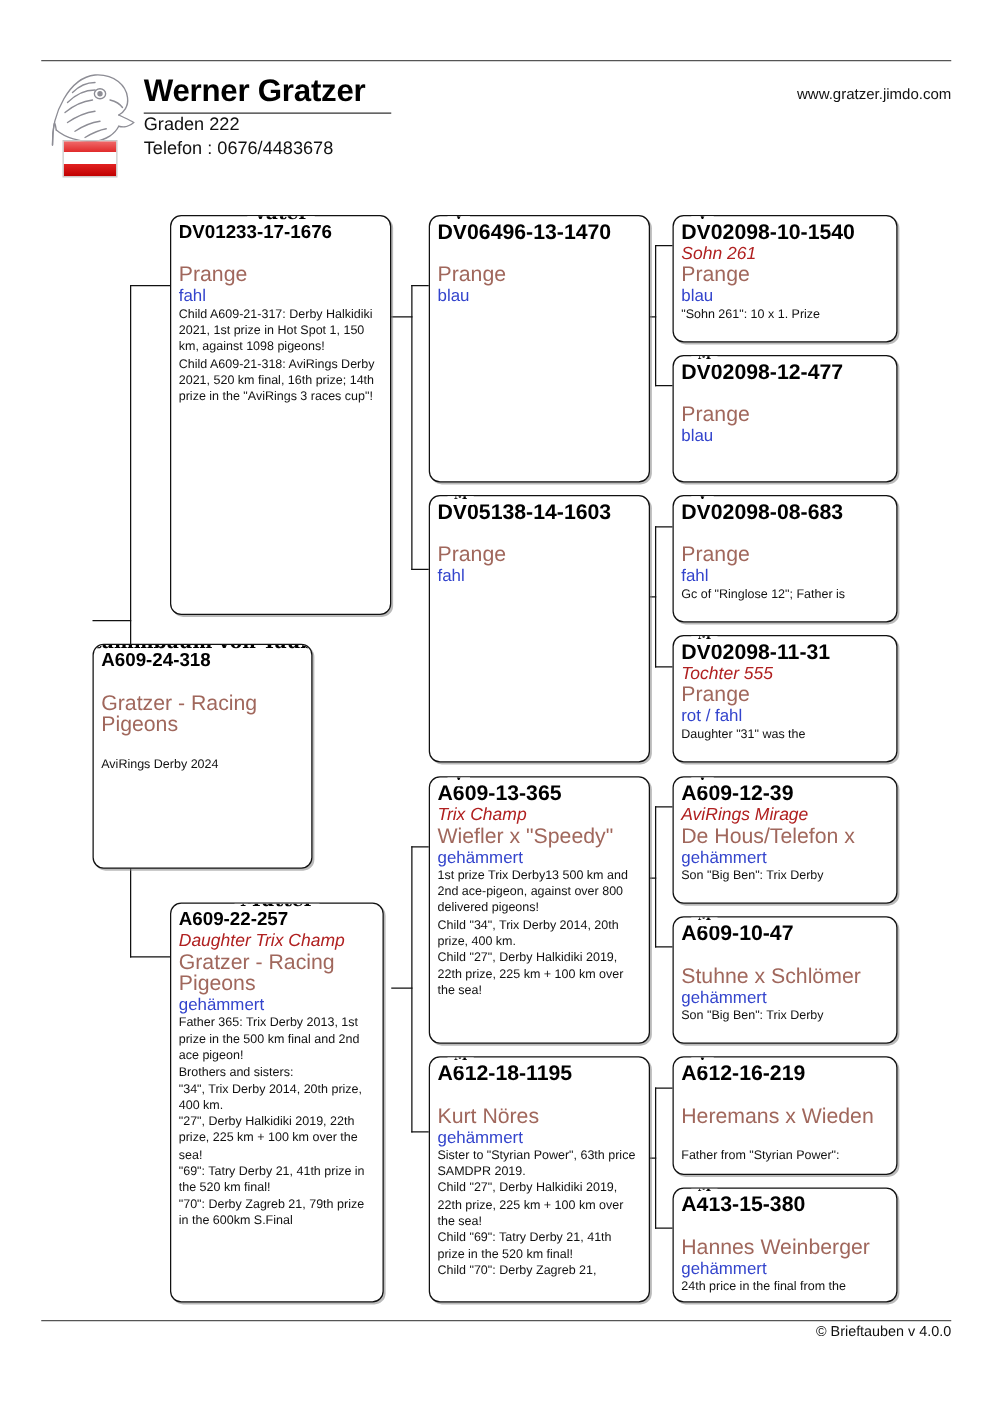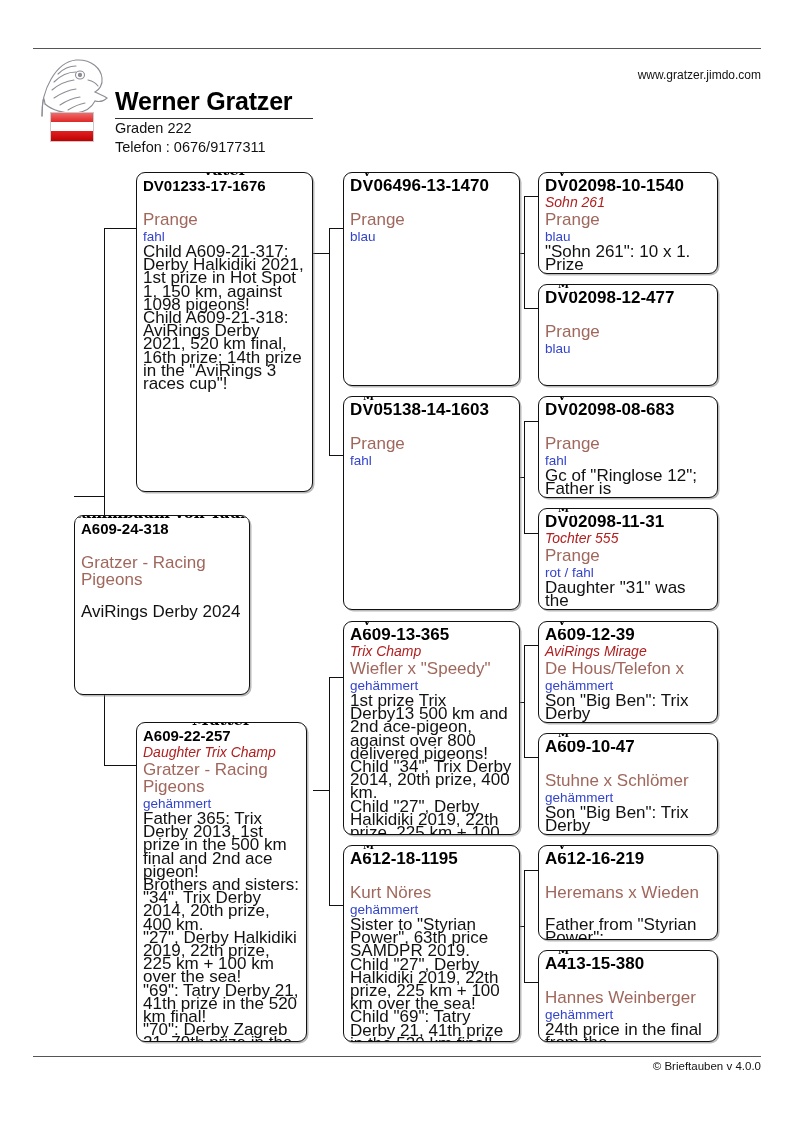--- a/index.html
+++ b/index.html
@@ -32,21 +32,21 @@
     width: 44px; height: 30px;
     border: 0.5px solid #c9c9c9;
     background: linear-gradient(to bottom,
        #f06a6a 0%, #e02a2a 31%,
        #ffffff 31%, #ffffff 66%,
        #e02020 66%, #c00000 100%);
   }
   .name-block { position: absolute; left: 82px; top: 4px; width: 420px; }
   .owner-name {
     font-size: 25px; font-weight: bold; letter-spacing: -0.2px;
-    line-height: 30px; color: #000; margin-top: 28px;
+    line-height: 30px; color: #000;
   }
   .name-rule { width: 198px; border-top: 1.4px solid #333; margin-top: 2px; }
   .addr-line { font-size: 14.5px; line-height: 19px; color: #111; }
   .website {
     position: absolute; right: 0px; top: 14px;
     font-size: 12px; color: #111; text-align: right;
   }
 
   
   .tree { position: absolute; left: 0; top: 0; width: 794px; height: 1123px; }
@@ -85,21 +85,21 @@
     font-size: 14px; font-style: italic; color: #b02020;
     line-height: 17px;
   }
   .breeder {
     font-size: 17px; color: #a0675c; line-height: 17px;
   }
   .colorname {
     font-size: 13.5px; color: #3344cc; line-height: 17px;
   }
   .notes {
-    font-size: 17px; color: #111; line-height: 13.2px;
+    font-size: 10px; color: #111; line-height: 13.2px;
     white-space: pre-line;
   }
   .spacer-line { height: 17px; }
 
   
   .cx { position: absolute; background: #111; }
 
   
   .bot-rule {
     position: absolute; left: 33px; top: 1056px; width: 728px;
@@ -135,21 +135,21 @@
         <path d="M30 56 C35 53 41 50 47 49"></path>
       </g>
     </svg>
     <div class="flag"></div>
   </div>
 
   <div class="name-block">
     <div class="owner-name">Werner Gratzer</div>
     <div class="name-rule"></div>
     <div class="addr-line">Graden 222</div>
-    <div class="addr-line">Telefon : 0676/9177311</div>
+    <div class="addr-line">Telefon : 0676/4483678</div>
   </div>
 
   <div class="website">www.gratzer.jimdo.com</div>
 </div>
 
 <div class="tree">
 
   <div class="cx" style="left:104px; top:228px; width:1.2px; height:538px;"></div>
   <div class="cx" style="left:104px; top:228px; width:32px; height:1.2px;"></div>
   <div class="cx" style="left:104px; top:765px; width:32px; height:1.2px;"></div>

